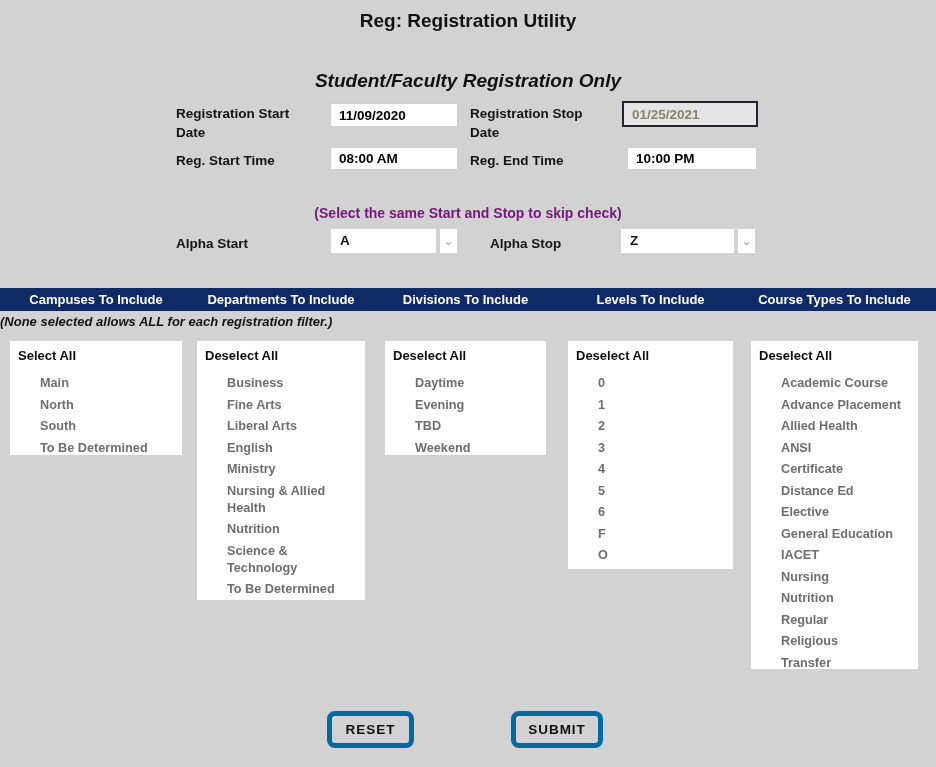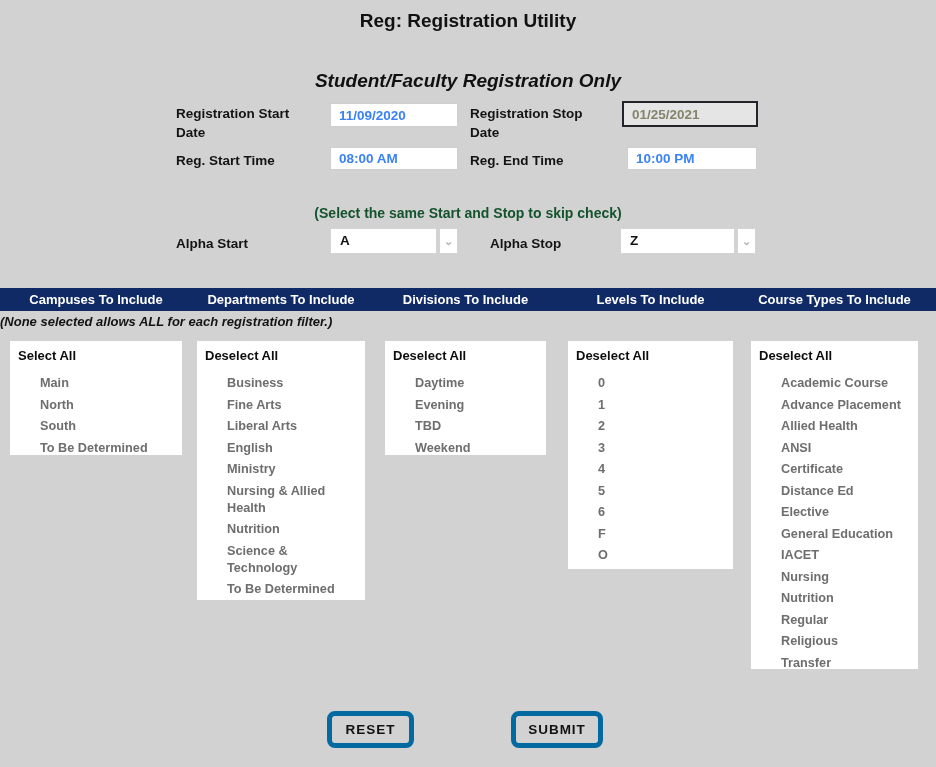--- a/index.html
+++ b/index.html
@@ -22,32 +22,32 @@
   }
 
   .field-label {
     position: absolute; font-size: 13.5px; font-weight: bold;
     color: #141414; line-height: 19px; width: 145px;
   }
   .text-input {
     position: absolute; box-sizing: border-box;
     background: #fff; border: 1px solid #cfcfcf;
     font-family: "Liberation Sans", sans-serif;
-    font-size: 13.5px; font-weight: bold; color: #3b82f6;
+    font-size: 13.5px; font-weight: bold; color: #000000;
     padding: 0 0 0 8px; height: 24px; outline: none;
   }
   .text-input.highlight {
     background: #e5e5e5;
     border: 2px solid #23232b;
     color: #84846c;
   }
 
   .center-note {
     position: absolute; left: 0; width: 936px; text-align: center;
-    font-size: 14px; font-weight: bold; color: #14532d;
+    font-size: 14px; font-weight: bold; color: #701a75;
   }
 
   .dropdown {
     position: absolute; height: 26px; display: flex; box-sizing: border-box;
     cursor: default;
   }
   .dropdown .dd-value {
     flex: 1; background: #fff; border: 1px solid #d4d4d4;
     font-size: 13.5px; font-weight: bold; color: #111;
     line-height: 24px; padding-left: 9px;

